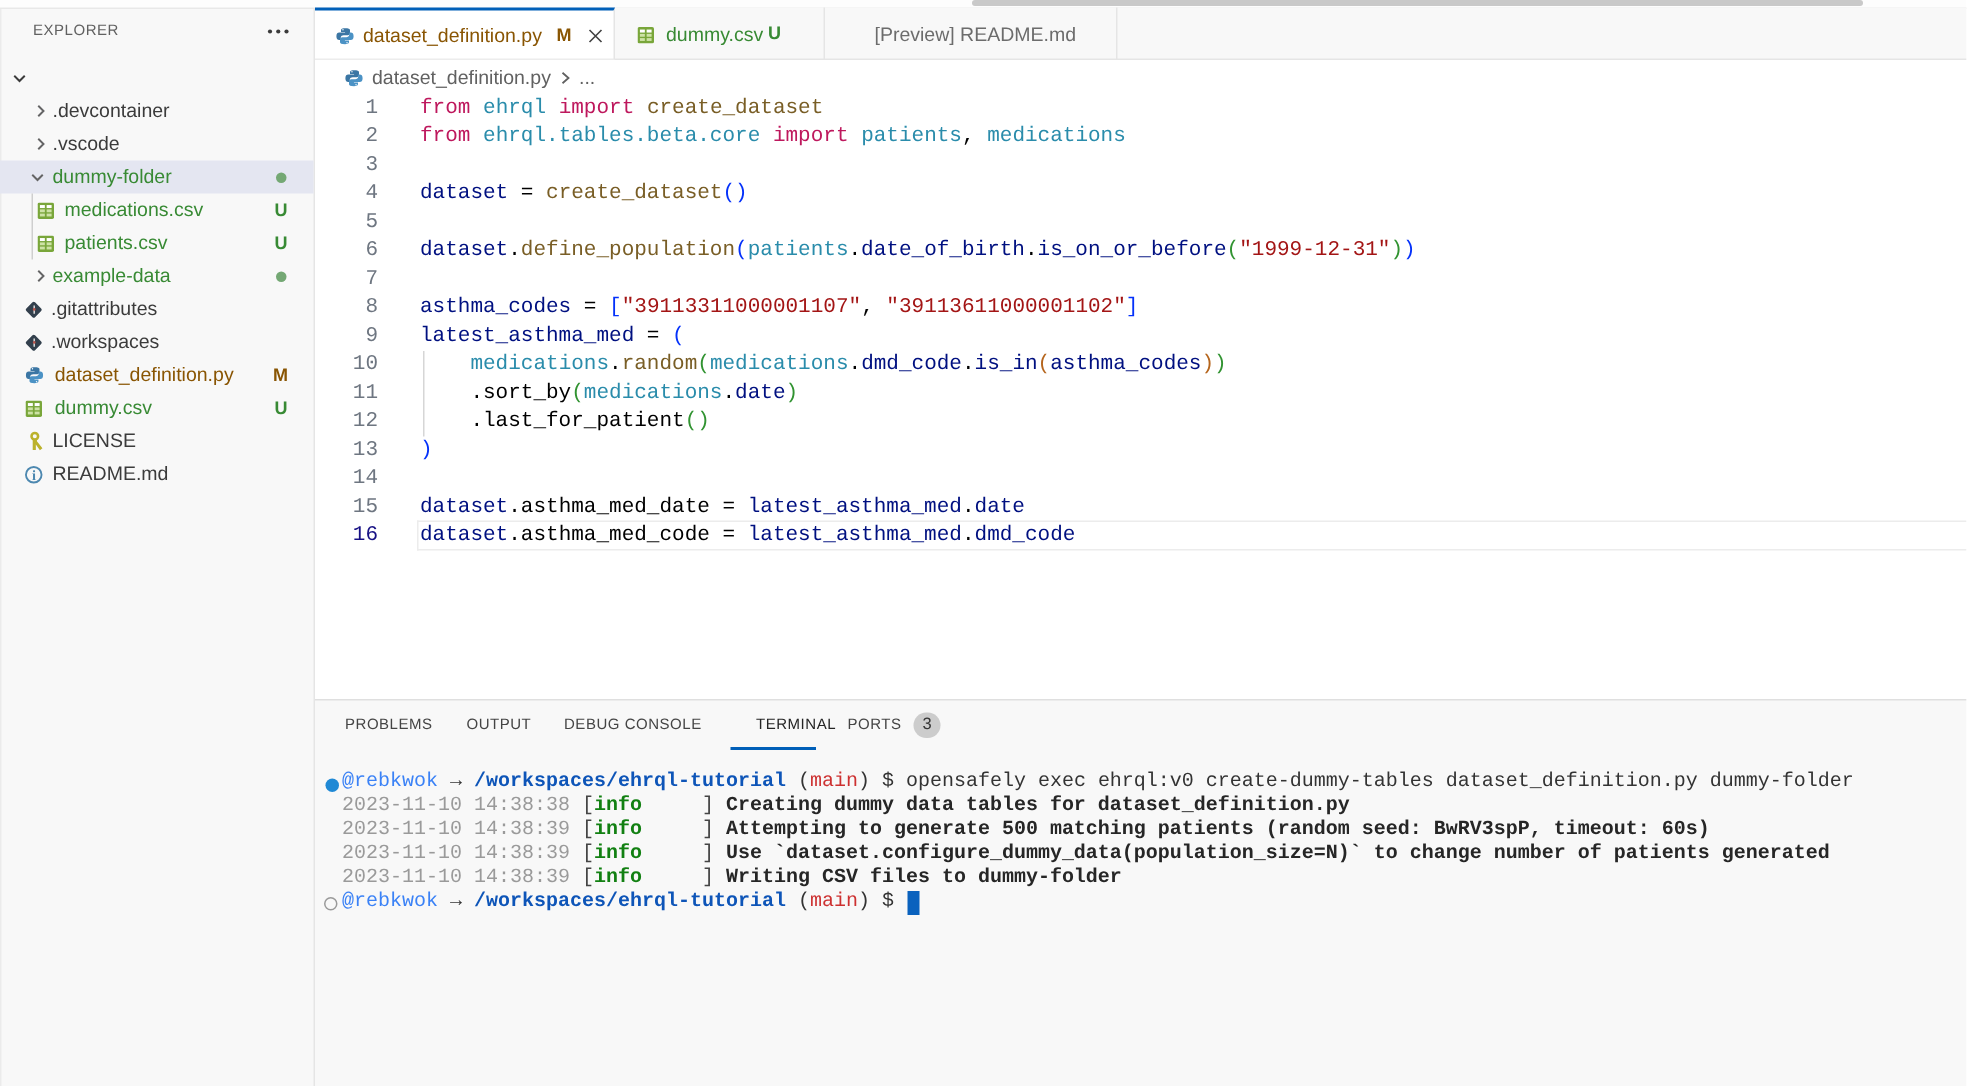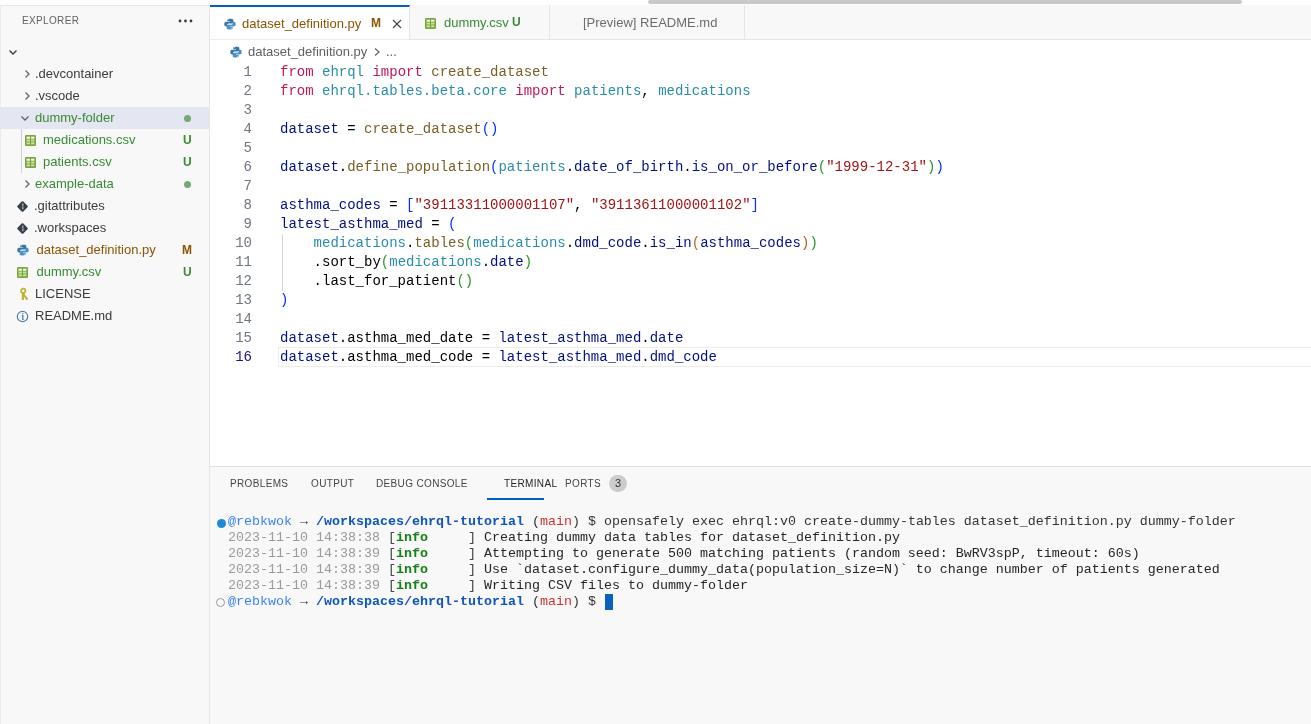--- a/index.html
+++ b/index.html
@@ -48,21 +48,21 @@
   
   #panel { left:210px; top:466px; width:1101px; height:258px; background:#f8f8f8; border-top:1px solid #dfdfdf; }
   .ptab { position:absolute; top:476px; height:16px; line-height:16px; font-size:10px; letter-spacing:0.35px; color:#454545; }
   #punder { left:487px; top:498px; width:57px; height:2px; background:#005fb8; }
   #pbadge { left:609px; top:475px; width:18px; height:17px; border-radius:9px; background:#cccccc;
     color:#333; font-size:11px; text-align:center; line-height:17px; }
   
   .tl { position:absolute; left:228px; height:16px; line-height:16px; white-space:pre;
     font-family:"Liberation Mono", monospace; font-size:13.333px; color:#333; }
   .tg { color:#3b82f6; } .tb { color:#0e55b8; font-weight:bold; } .tr { color:#cd3131; }
-  .tgy { color:#9a9a9a; } .tbd { color:#262626; font-weight:normal; } .tgb { color:#128012; font-weight:bold; } .tpb { color:#454545; }
+  .tgy { color:#9a9a9a; } .tbd { color:#262626; font-weight:bold; } .tgb { color:#128012; font-weight:bold; } .tpb { color:#454545; }
   .arr { display:inline-block; width:8px; }
   #cursor { left:605px; top:594px; width:8px; height:16px; background:#0a62be; }
   .deco { position:absolute; border-radius:50%; }
 </style>
 </head>
 <body>
 <div id="stage">
   <div id="topstrip" class="abs"></div>
   <div id="topthumb" class="abs"></div>
   <div id="appline" class="abs"></div>
@@ -292,21 +292,21 @@
       <div class="ln" style="top:329px;">15</div>
       <div class="ln act" style="top:348px;">16</div>
     </div>
   <div id="code" class="abs">
       <div class="cl" style="top:63px;"><span class="k">from</span> <span class="m">ehrql</span> <span class="k">import</span> <span class="f">create_dataset</span></div>
       <div class="cl" style="top:82px;"><span class="k">from</span> <span class="m">ehrql.tables.beta.core</span> <span class="k">import</span> <span class="m">patients</span>, <span class="m">medications</span></div>
       <div class="cl" style="top:120px;"><span class="v">dataset</span> = <span class="f">create_dataset</span><span class="b1">()</span></div>
       <div class="cl" style="top:158px;"><span class="v">dataset</span>.<span class="f">define_population</span><span class="b1">(</span><span class="m">patients</span>.<span class="v">date_of_birth</span>.<span class="v">is_on_or_before</span><span class="b2">(</span><span class="s">"1999-12-31"</span><span class="b2">)</span><span class="b1">)</span></div>
       <div class="cl" style="top:196px;"><span class="v">asthma_codes</span> = <span class="b1">[</span><span class="s">"39113311000001107"</span>, <span class="s">"39113611000001102"</span><span class="b1">]</span></div>
       <div class="cl" style="top:215px;"><span class="v">latest_asthma_med</span> = <span class="b1">(</span></div>
-      <div class="cl" style="top:234px;">    <span class="m">medications</span>.<span class="f">tables</span><span class="b2">(</span><span class="m">medications</span>.<span class="v">dmd_code</span>.<span class="v">is_in</span><span class="b3">(</span><span class="v">asthma_codes</span><span class="b3">)</span><span class="b2">)</span></div>
+      <div class="cl" style="top:234px;">    <span class="m">medications</span>.<span class="f">random</span><span class="b2">(</span><span class="m">medications</span>.<span class="v">dmd_code</span>.<span class="v">is_in</span><span class="b3">(</span><span class="v">asthma_codes</span><span class="b3">)</span><span class="b2">)</span></div>
       <div class="cl" style="top:253px;">    .sort_by<span class="b2">(</span><span class="m">medications</span>.<span class="v">date</span><span class="b2">)</span></div>
       <div class="cl" style="top:272px;">    .last_for_patient<span class="b2">()</span></div>
       <div class="cl" style="top:291px;"><span class="b1">)</span></div>
       <div class="cl" style="top:329px;"><span class="v">dataset</span>.asthma_med_date = <span class="v">latest_asthma_med</span>.<span class="v">date</span></div>
       <div class="cl" style="top:348px;"><span class="v">dataset</span>.asthma_med_code = <span class="v">latest_asthma_med</span>.<span class="v">dmd_code</span></div>
     </div>
 
   <div id="panel" class="abs"></div>
   <div id="ptabs">
   <div class="ptab abs" style="left:230px;">PROBLEMS</div>

